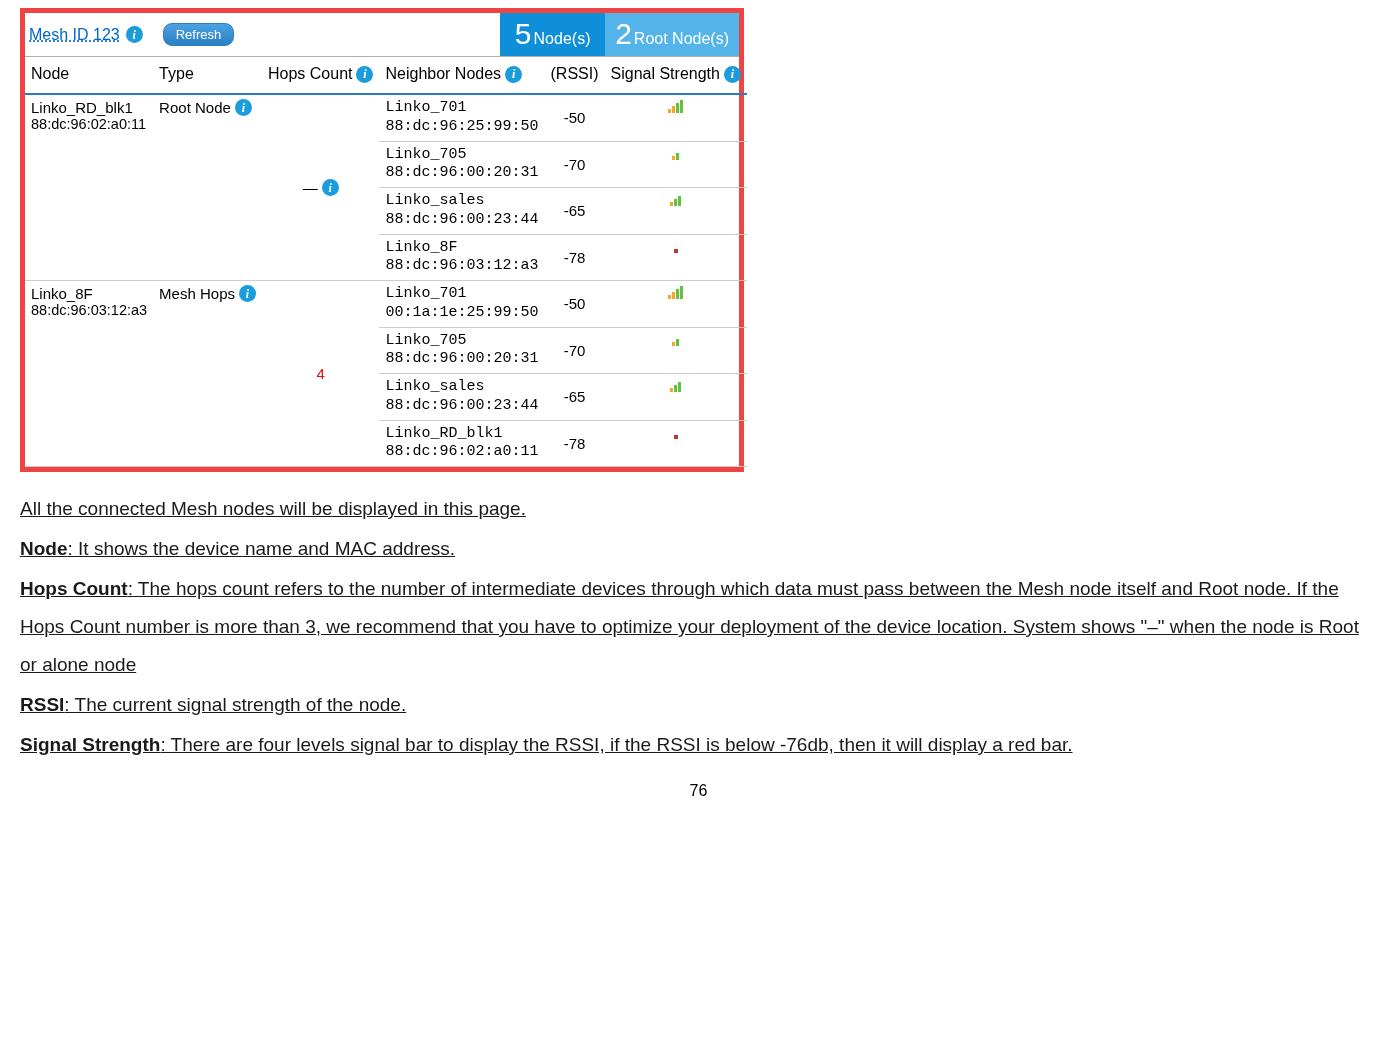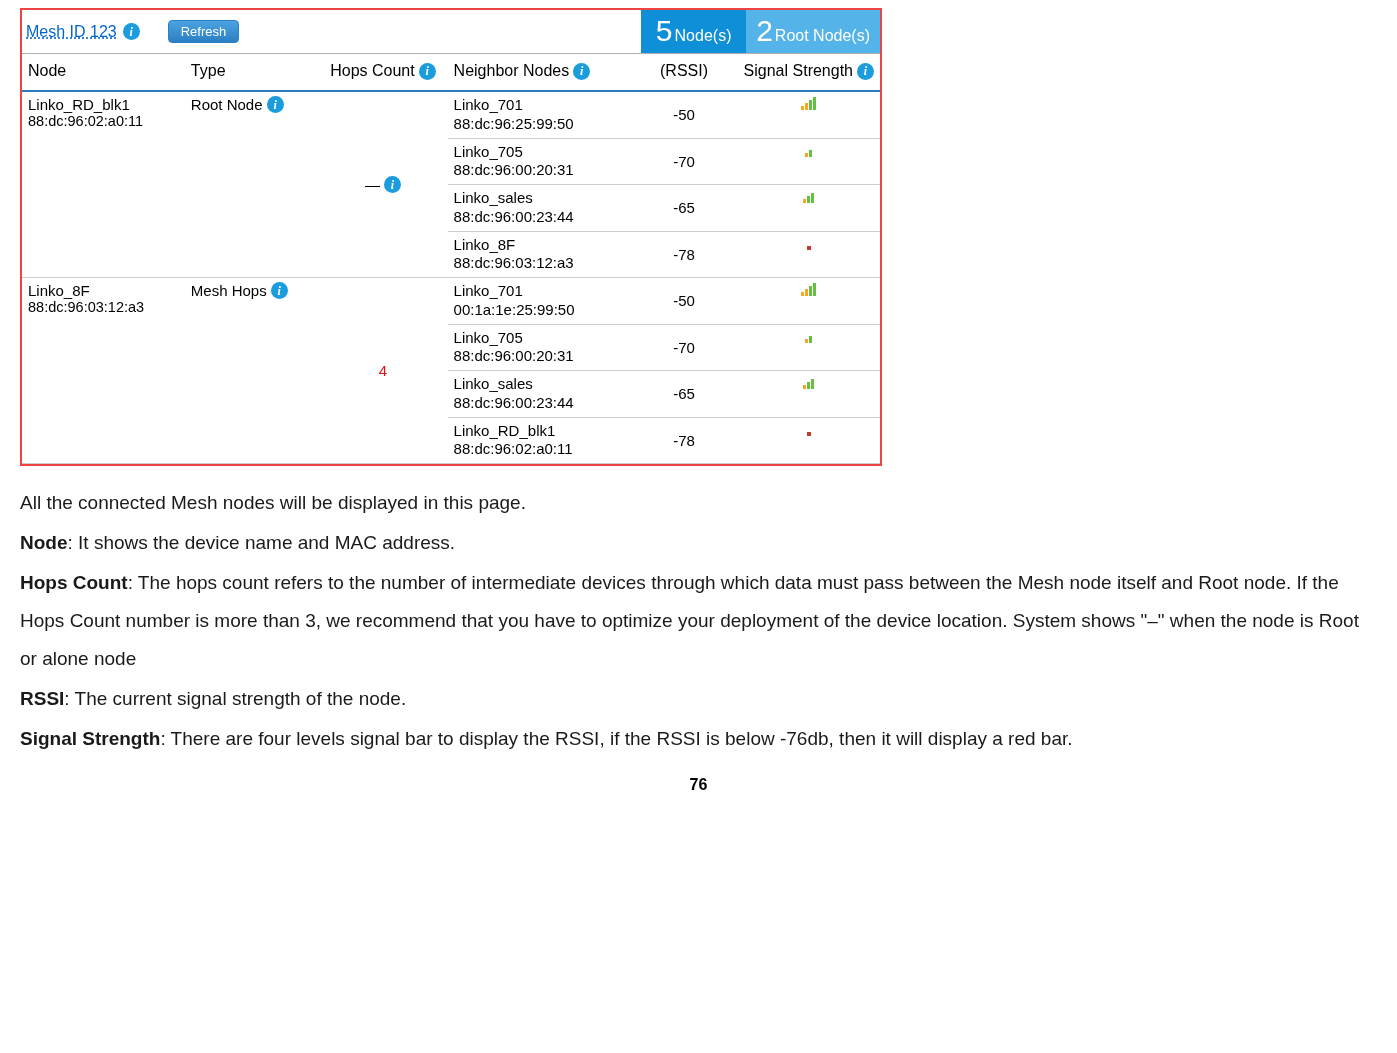--- a/index.html
+++ b/index.html
@@ -4,22 +4,22 @@
   <style>
     * { box-sizing: border-box; margin: 0; padding: 0; }
     body {
       font-family: Arial, Helvetica, sans-serif;
       background: #fff;
       width: 1397px;
       padding: 8px 20px 20px 20px;
       color: #000;
     }
     .mesh-panel {
-      border: 2px solid #ef4444;
-      width: 862px;
+      border: 5px solid #ef4444;
+      width: 724px;
       margin-bottom: 18px;
     }
     .mesh-header {
       display: flex;
       align-items: center;
       height: 44px;
       border-bottom: 1px solid #b0b0b0;
       position: relative;
     }
     .mesh-id-link {
@@ -42,25 +42,25 @@
       font-style: italic;
       font-family: Georgia, serif;
       font-size: 12px;
       font-weight: bold;
       cursor: pointer;
       vertical-align: middle;
       line-height: 1;
     }
     .info-icon::before { content: "i"; }
     .refresh-btn {
-      margin-left: 28px;
+      margin-left: 20px;
       background: linear-gradient(#4ca3e0, #2b7fc4);
       color: #fff;
       border: 1px solid #2b7fc4;
-      border-radius: 4px;
+      border-radius: 9px;
       padding: 3px 12px;
       font-size: 13px;
       cursor: pointer;
     }
     .header-badges {
       margin-left: auto;
       display: flex;
       height: 100%;
     }
     .badge {
@@ -94,21 +94,21 @@
       font-size: 15px;
       padding: 4px 6px;
       vertical-align: top;
       border-bottom: 1px solid #ccc;
     }
     .mesh-table td.center { text-align: center; vertical-align: middle; }
     .mesh-table tr.group-top td.groupcell { border-top: 1px solid #888; }
     .mesh-table tr.group-top:first-of-type td.groupcell { border-top: none; }
     .node-name { font-size: 15px; }
     .node-mac { font-size: 14.5px; }
-    .neighbor { line-height: 1.25; }
+    .neighbor { line-height: 1.25; font-family: Liberation Mono, monospace; }
     .hops-red { color: #d11; }
     .group-vmid { vertical-align: middle !important; }
     .signal-cell { text-align: center; vertical-align: middle; }
     .signal-bars {
       display: inline-flex;
       align-items: flex-end;
       gap: 1px;
       height: 14px;
     }
     .signal-bars span { width: 3px; background: #ccc; }
@@ -131,27 +131,26 @@
     .signal-bars.s1 span:nth-child(1) { background: #c0392b; width: 4px; height: 4px; }
     .signal-bars.s1 span:nth-child(2),
     .signal-bars.s1 span:nth-child(3),
     .signal-bars.s1 span:nth-child(4) { display: none; }
     .doc-text {
       font-size: 19px;
       line-height: 2.0;
       color: #1a1a1a;
       max-width: 1360px;
     }
-    .doc-text p { margin-bottom: 2px; }
+    .doc-text p { margin-bottom: 2px; text-decoration: underline; }
     .doc-text strong { font-weight: bold; }
     .page-num {
       text-align: center;
       font-size: 16px;
       margin-top: 18px;
-      font-weight: bold;
     }
     .th-inner { display: inline-flex; align-items: center; gap: 4px; }
     .type-cell { display: inline-flex; align-items: center; gap: 4px; white-space: nowrap; }
     .hops-dash { display: inline-flex; align-items: center; gap: 4px; }
   </style>
 </head>
 <body>
 
 <div class="mesh-panel">
   <div class="mesh-header">

